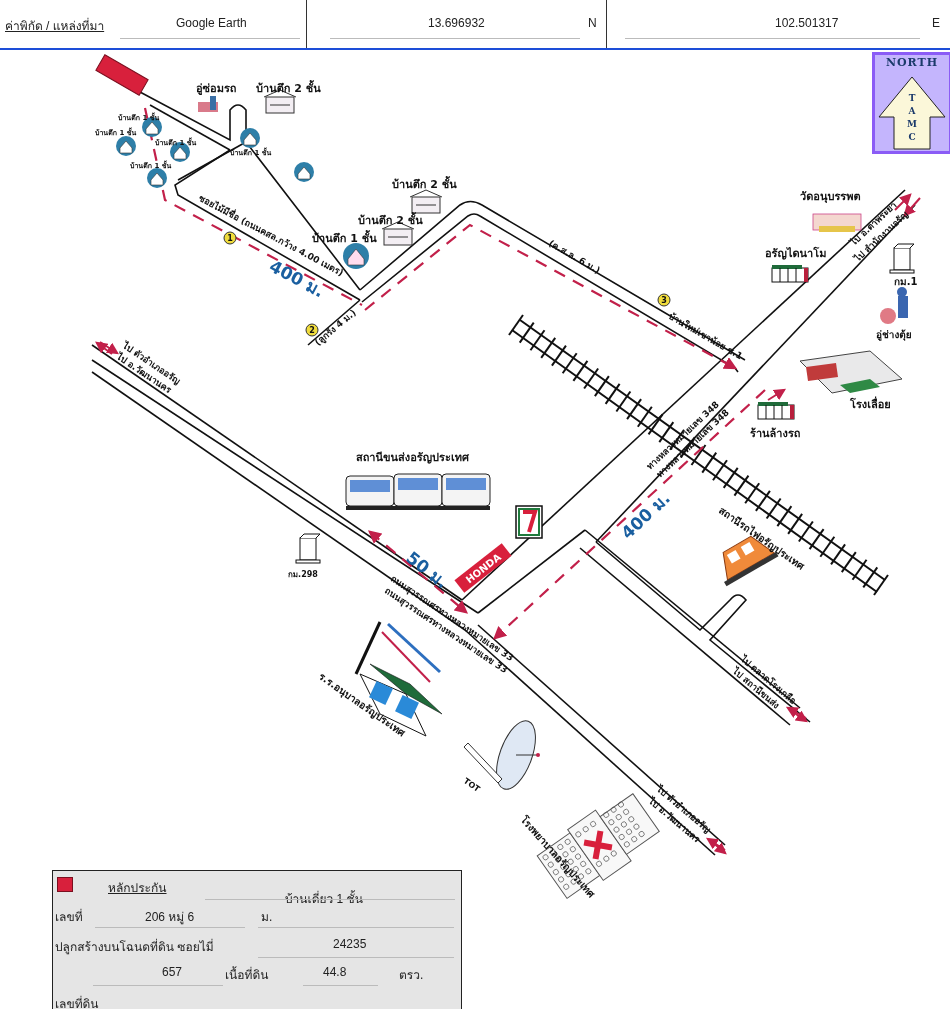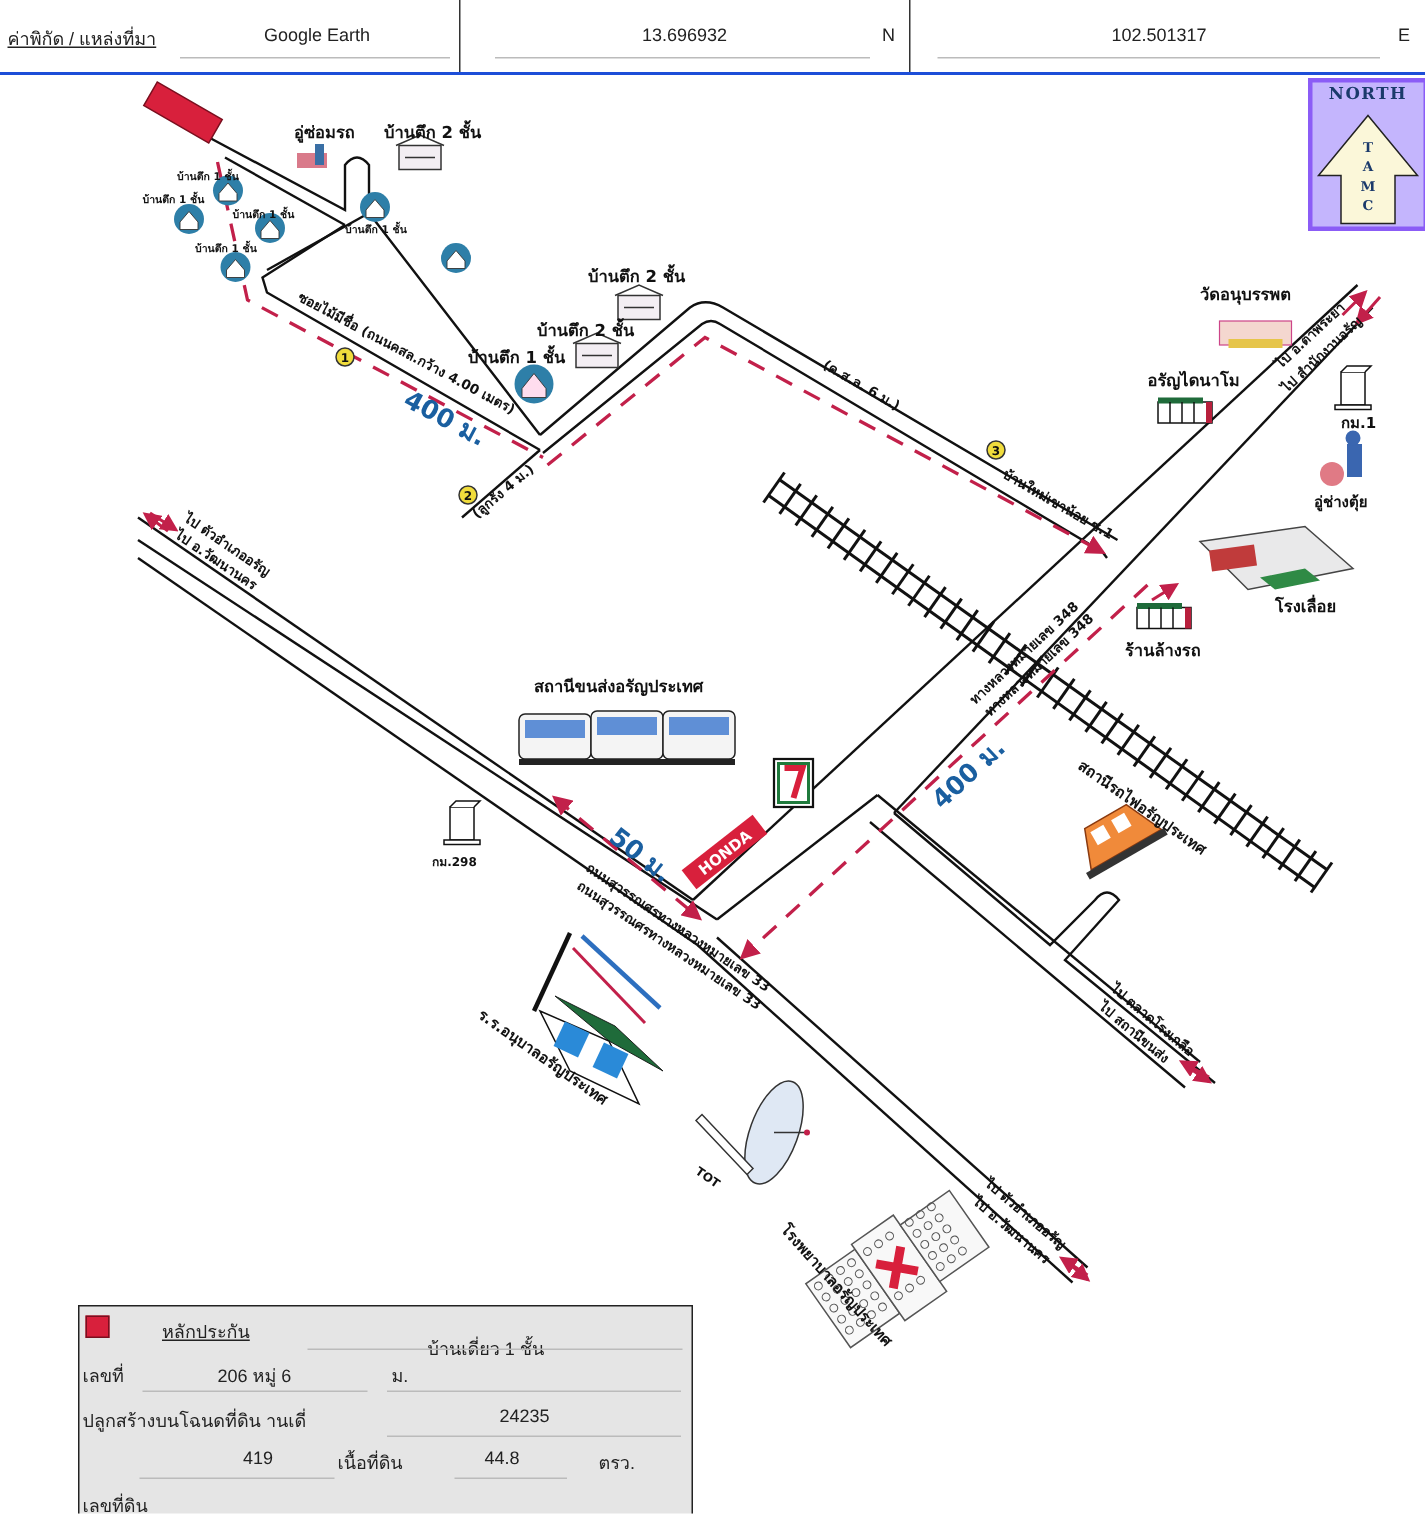--- a/index.html
+++ b/index.html
@@ -26,21 +26,21 @@
 
 <div class="hdr">
   <span class="t u" style="left:5px;">ค่าพิกัด / แหล่งที่มา</span>
   <span class="t" style="left:176px;">Google Earth</span>
   <div class="line" style="left:120px;width:180px;"></div>
   <div class="sep" style="left:306px;"></div>
   <span class="t" style="left:428px;">13.696932</span>
   <span class="t" style="left:588px;">N</span>
   <div class="line" style="left:330px;width:250px;"></div>
   <div class="sep" style="left:606px;"></div>
-  <span class="t" style="left:741px;">102.501317</span>
+  <span class="t" style="left:775px;">102.501317</span>
   <span class="t" style="left:932px;">E</span>
   <div class="line" style="left:625px;width:295px;"></div>
 </div>
 
 <div class="map">
 <svg width="950" height="959" viewBox="0 50 950 959">
   <defs>
     <marker id="arr" viewBox="0 0 10 10" refX="8" refY="5" markerWidth="6" markerHeight="6" orient="auto-start-reverse">
       <path d="M0,0 L10,5 L0,10 z" fill="#c2204a"></path>
     </marker>
@@ -406,24 +406,24 @@
   <span class="t" style="left:55px;top:7px;text-decoration:underline;">หลักประกัน</span>
   <span class="t" style="left:232px;top:18px;">บ้านเดี่ยว 1 ชั้น</span>
   <div class="line" style="left:152px;top:28px;width:250px;"></div>
 
   <span class="t" style="left:2px;top:36px;">เลขที่</span>
   <span class="t" style="left:92px;top:36px;">206 หมู่ 6</span>
   <span class="t" style="left:208px;top:36px;">ม.</span>
   <div class="line" style="left:42px;top:56px;width:150px;"></div>
   <div class="line" style="left:205px;top:56px;width:196px;"></div>
 
-  <span class="t" style="left:2px;top:66px;">ปลูกสร้างบนโฉนดที่ดิน านเดี่</span>
+  <span class="t" style="left:2px;top:66px;">ปลูกสร้างบนโฉนดที่ดิน ซอยไมี่</span>
   <span class="t" style="left:280px;top:66px;">24235</span>
   <div class="line" style="left:205px;top:86px;width:196px;"></div>
 
   <span class="t" style="left:2px;top:110px;margin-top:13px;">เลขที่ดิน</span>
-  <span class="t" style="left:109px;top:94px;">419</span>
+  <span class="t" style="left:109px;top:94px;">657</span>
   <span class="t" style="left:172px;top:94px;">เนื้อที่ดิน</span>
   <span class="t" style="left:270px;top:94px;">44.8</span>
   <span class="t" style="left:346px;top:94px;">ตรว.</span>
   <div class="line" style="left:40px;top:114px;width:130px;"></div>
   <div class="line" style="left:250px;top:114px;width:75px;"></div>
 </div>
 
 </body></html>

